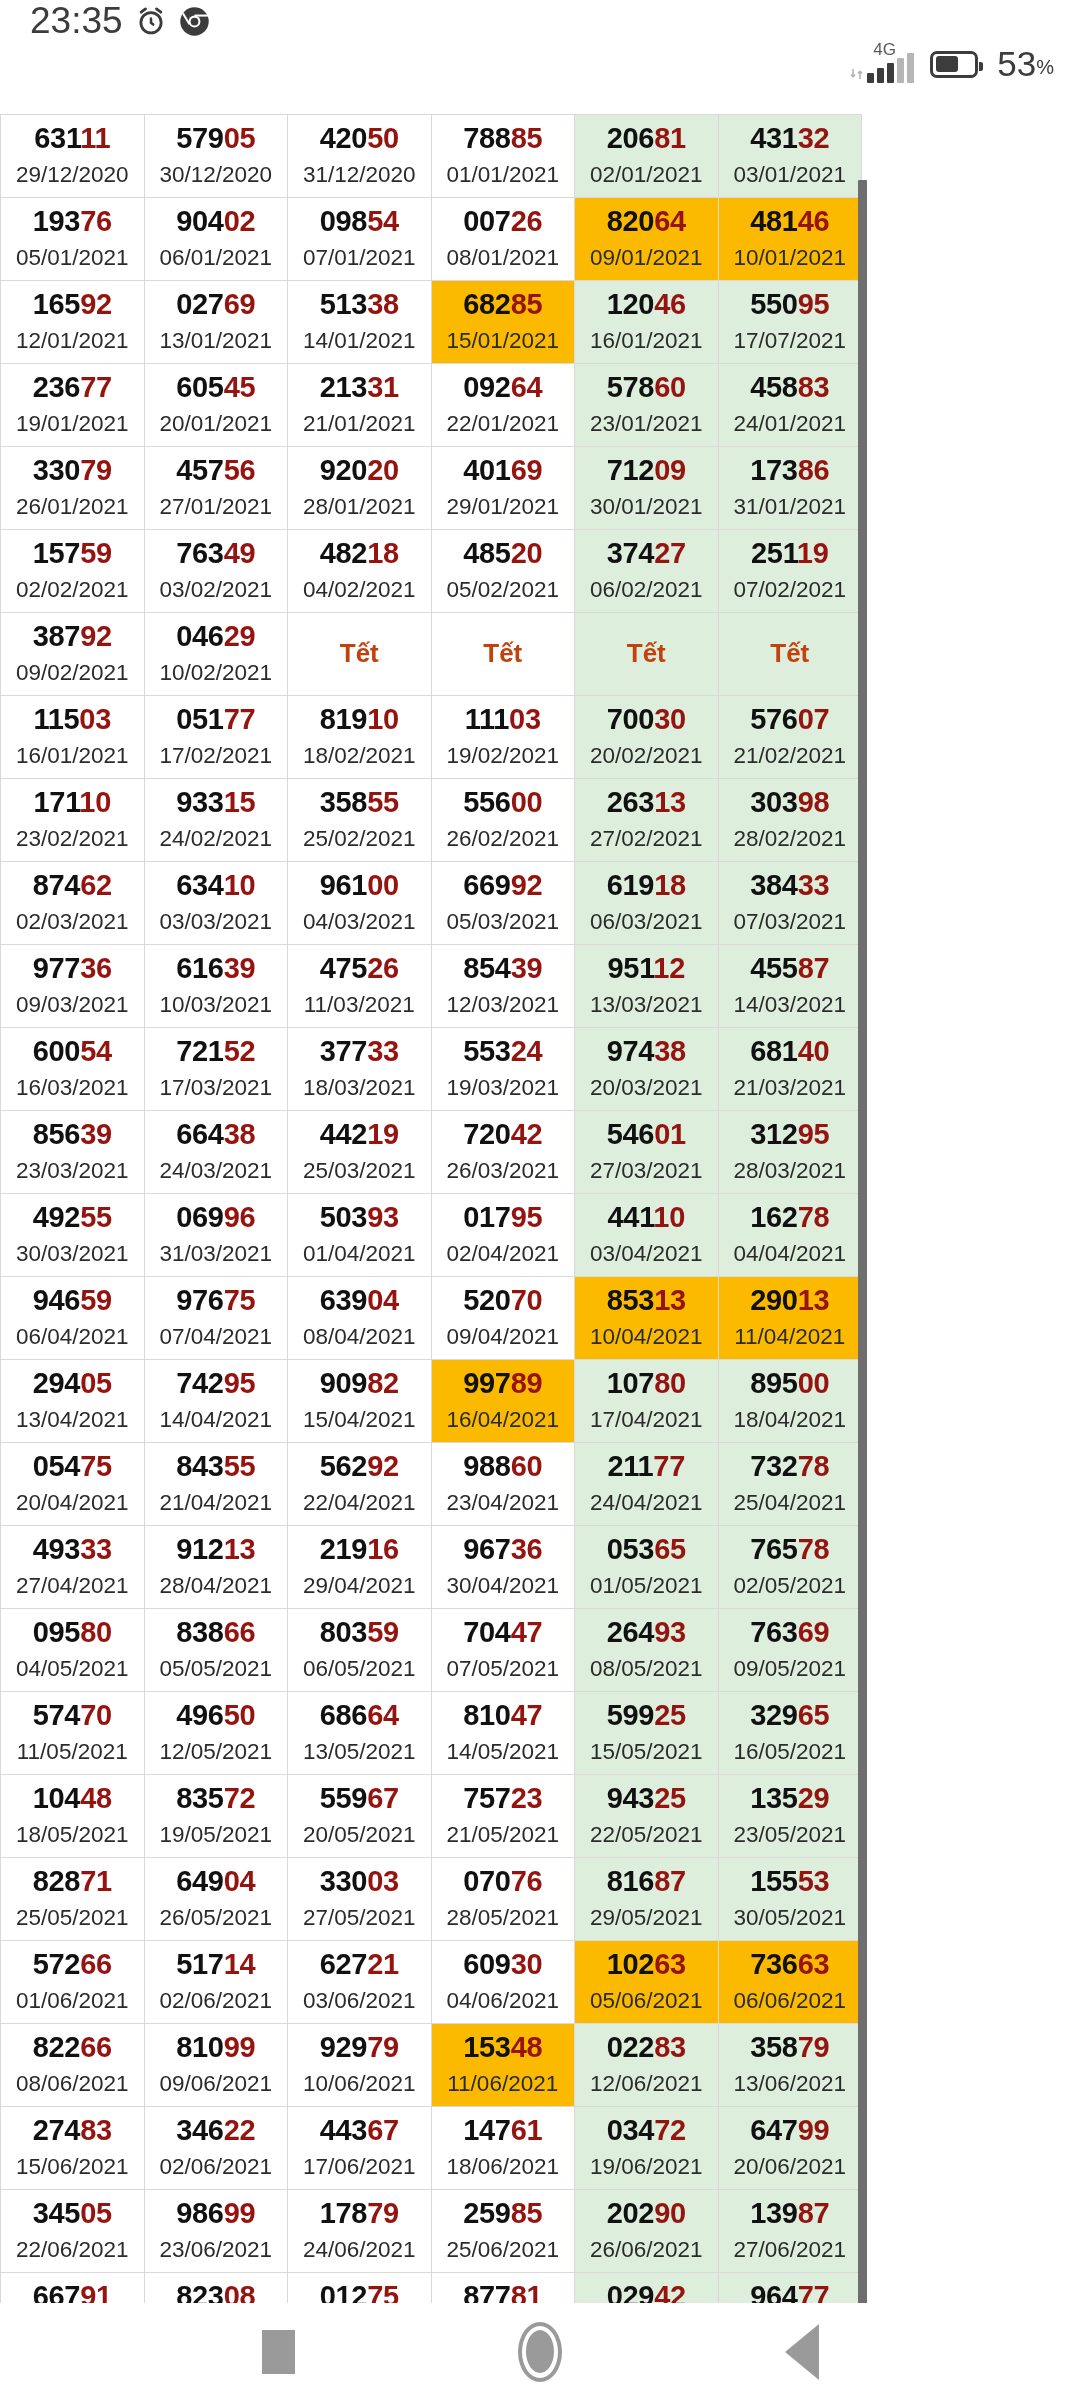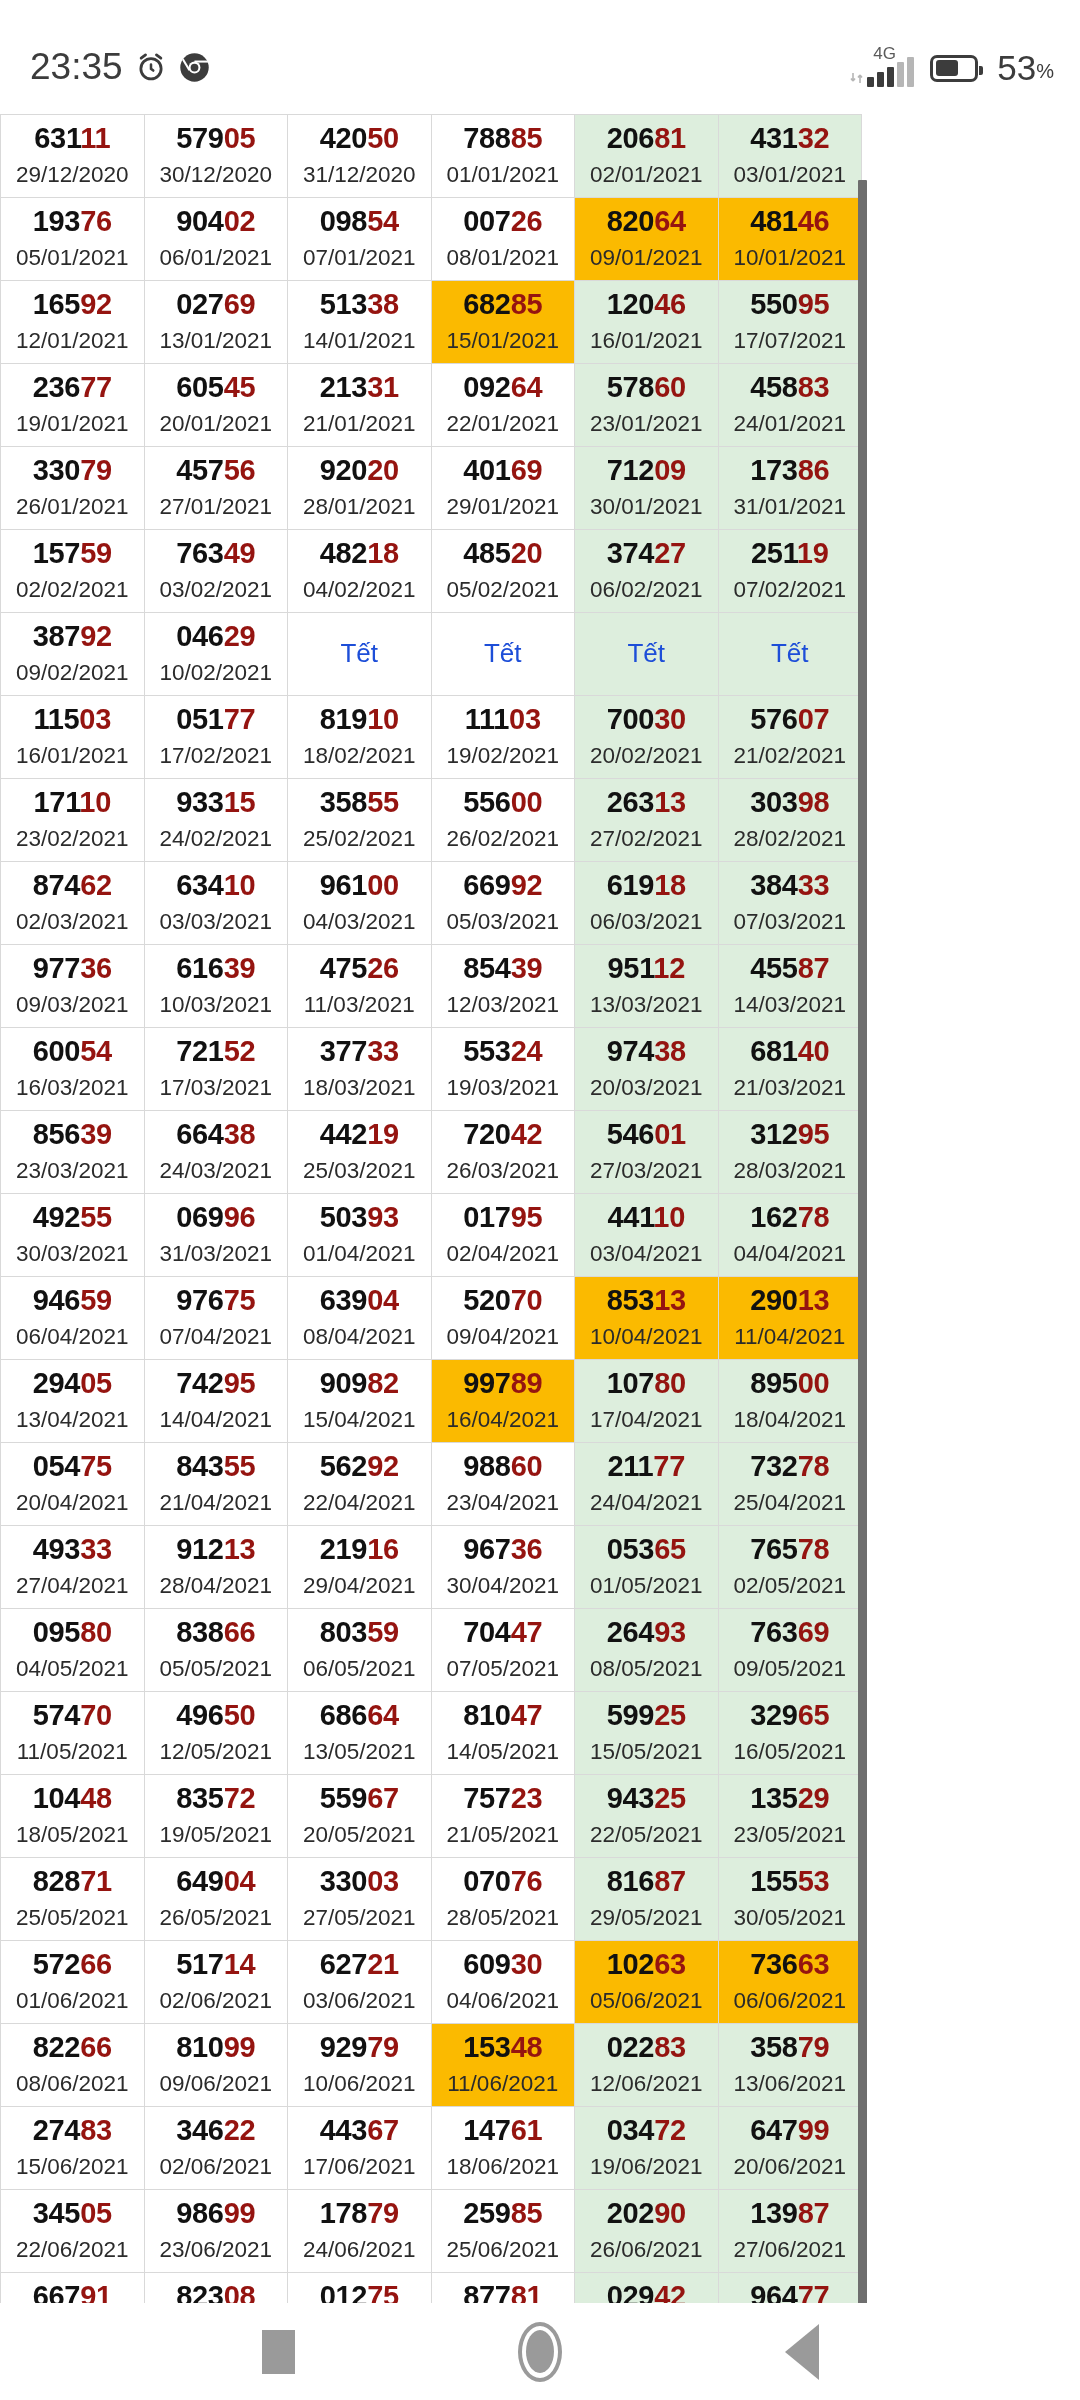--- a/index.html
+++ b/index.html
@@ -7,21 +7,21 @@
     width:1080px; height:2400px;
     background:#ffffff;
     font-family:"Liberation Sans", sans-serif;
     overflow:hidden;
   }
   #root{ position:relative; width:1080px; height:2400px; }
 
   
   .statusbar{
     position:absolute; top:0; left:0; width:1080px; height:88px;
-    display:flex; align-items:flex-end; justify-content:space-between;
+    display:flex; align-items:flex-start; justify-content:space-between;
     padding:0 26px 0 30px; background:#ffffff;
   }
   .sb-left{ display:flex; align-items:center; gap:12px; }
   .sb-clock{ font-size:37px; color:#3c3c3c; letter-spacing:0px; font-weight:400; }
   .sb-right{ display:flex; align-items:center; gap:10px;margin-top:44px; }
 
   .alarm-ic{ width:32px; height:32px; display:block; }
   .chrome-ic{ width:31px; height:31px; display:block; }
 
   .net-wrap{ position:relative; display:flex; align-items:flex-end; height:38px; }
@@ -70,21 +70,21 @@
   }
   .num{
     font-size:29px; font-weight:bold; color:#111111;
     line-height:1.0; letter-spacing:-0.3px; white-space:nowrap;
   }
   .num .r{ color:#951410; }
   .dt{
     font-size:22.5px; color:#2b2b2b; line-height:1.0;
     margin-top:11px; white-space:nowrap; font-weight:400;
   }
-  .tet{ font-size:26px; color:#1d4ed8; font-weight:400; line-height:1; }
+  .tet{ font-size:26px; color:#c2410c; font-weight:700; line-height:1; }
   td.green{ background:#ddeedd; }
   td.orange{ background:#fbba00; }
 
   
   .vbar{
     position:absolute; top:92px; left:858px; width:9px; height:2190px;
     background:#6e6e6e; border-radius:1px;
   }
 
   

